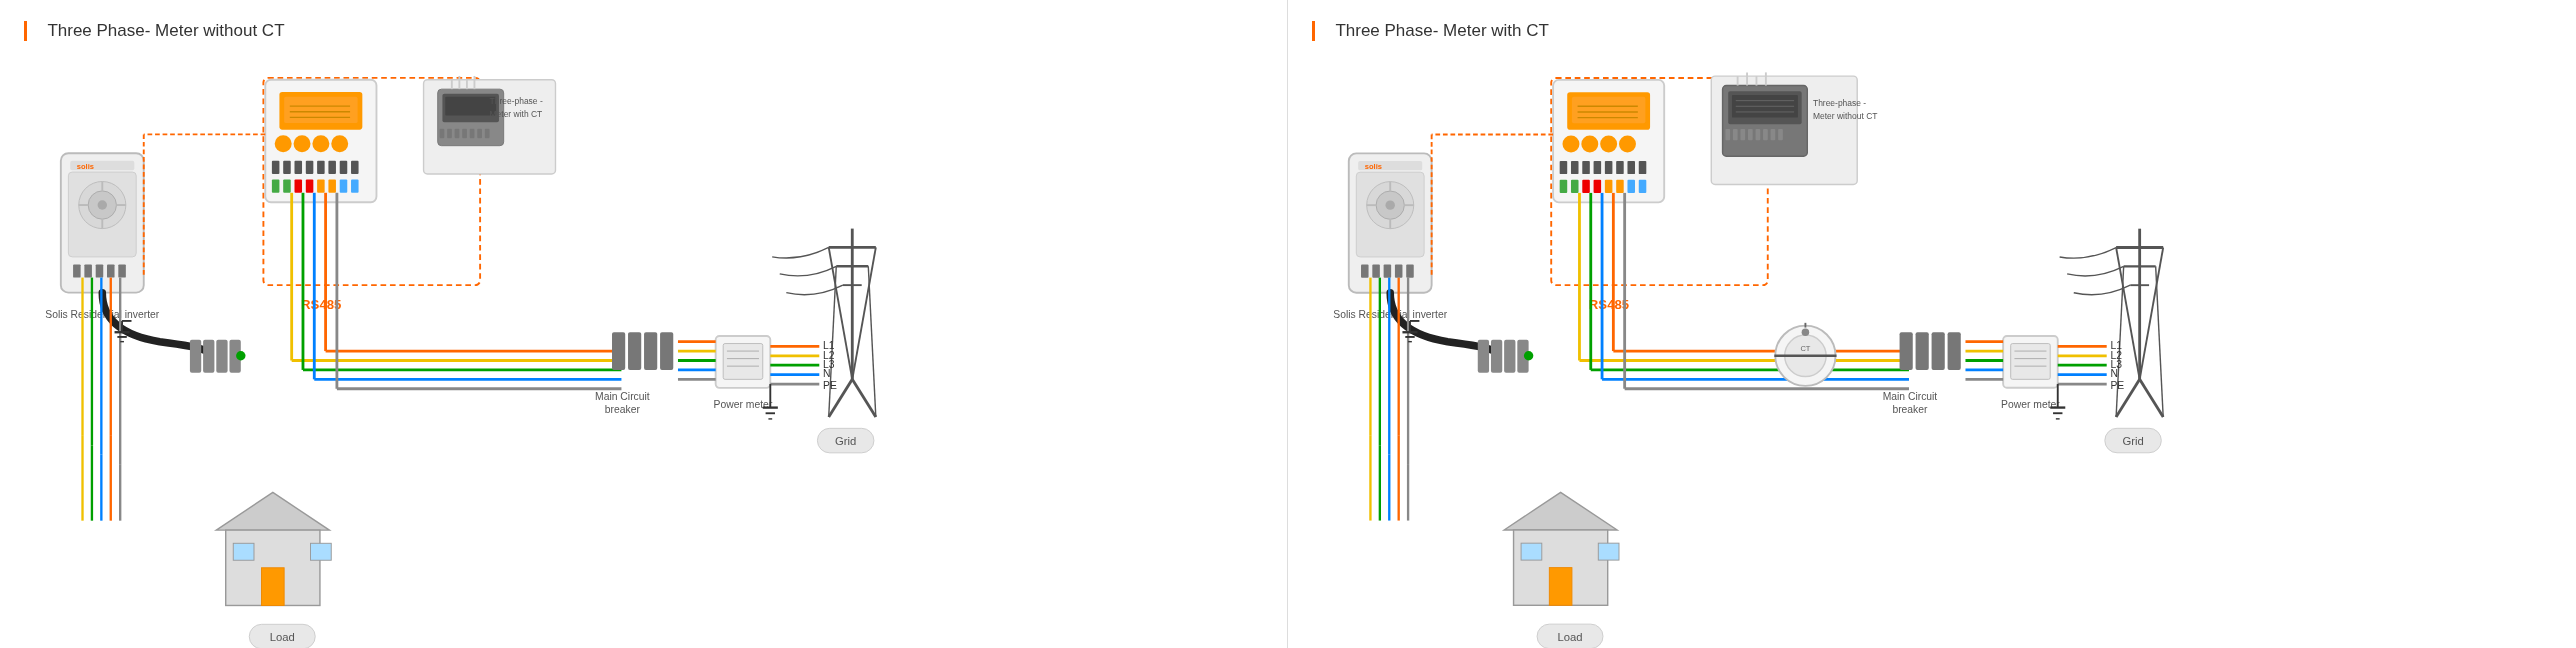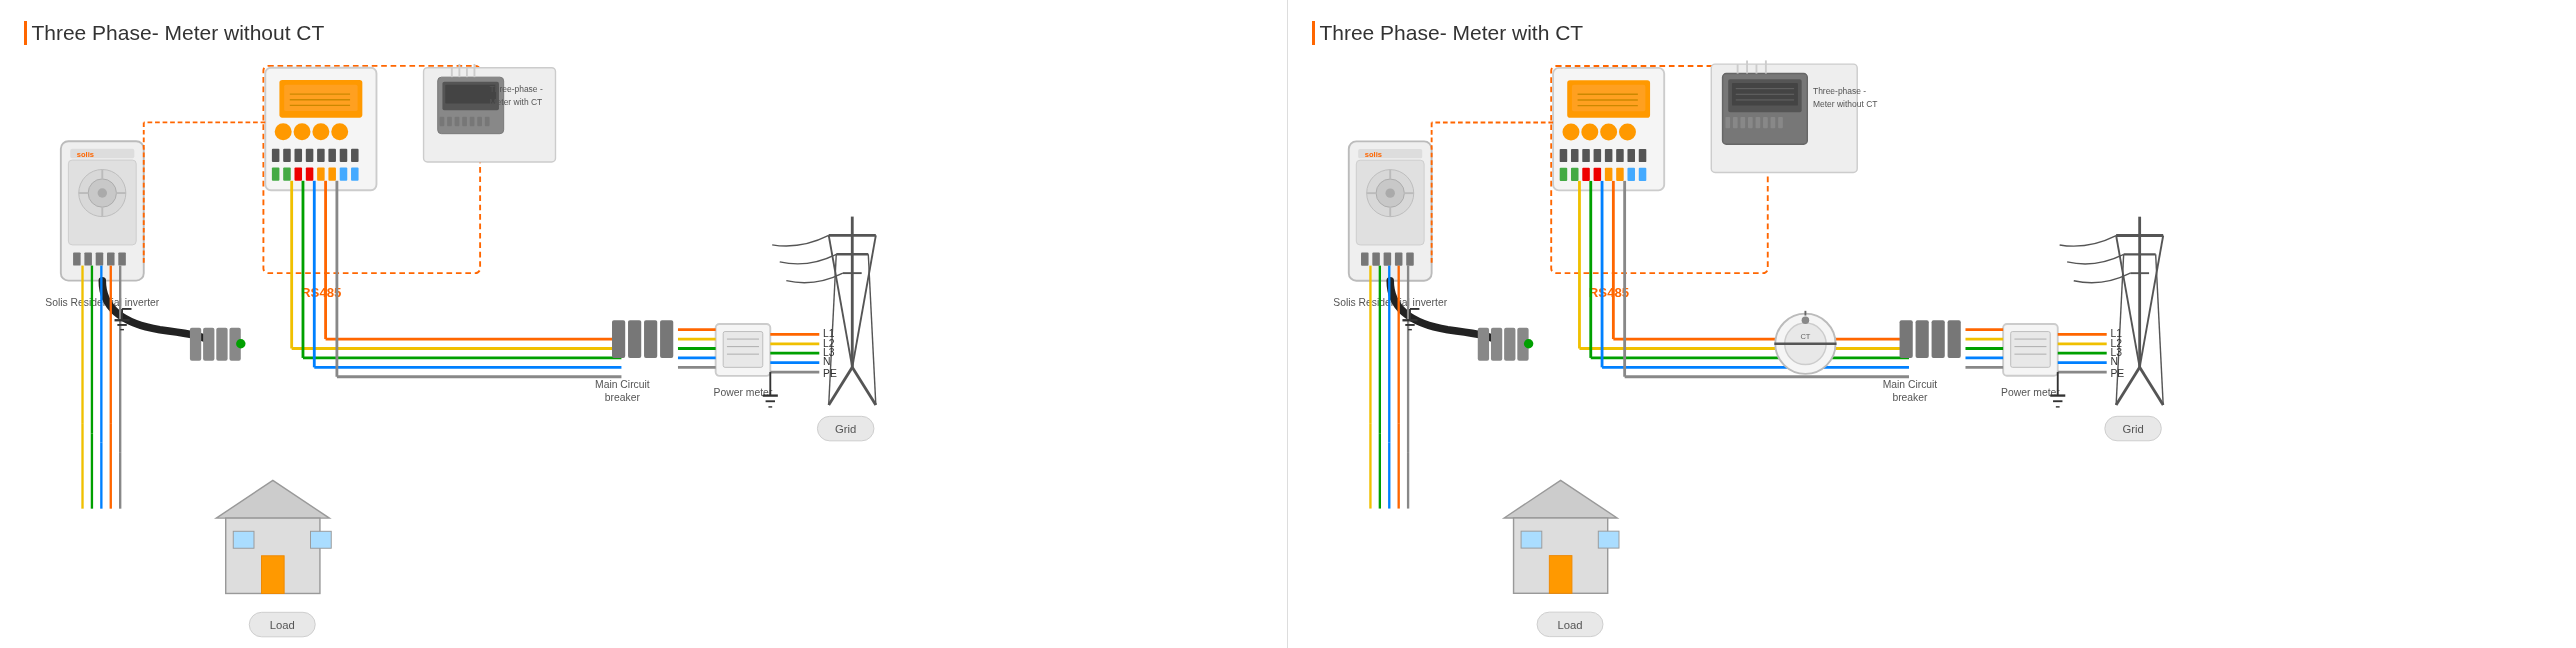--- a/index.html
+++ b/index.html
@@ -17,25 +17,25 @@
       width: 2576px;
       height: 648px;
     }
     .diagram-panel {
       flex: 1;
       position: relative;
       border-right: 0.9px solid #ddd;
       padding: 9.4px;
     }
     .panel-title {
-      font-size: 21px;
+      font-size: 17px;
       font-weight: 500;
       color: #333;
-      margin-bottom: 2px;
-      padding-left: 4px;
+      margin-bottom: 18px;
+      padding-left: 20px;
       border-left: 3.8px solid #f60;
     }
     .diagram-area {
       position: relative;
       width: 100%;
       height: 584px;
     }
   </style>
 </head>
 <body>

